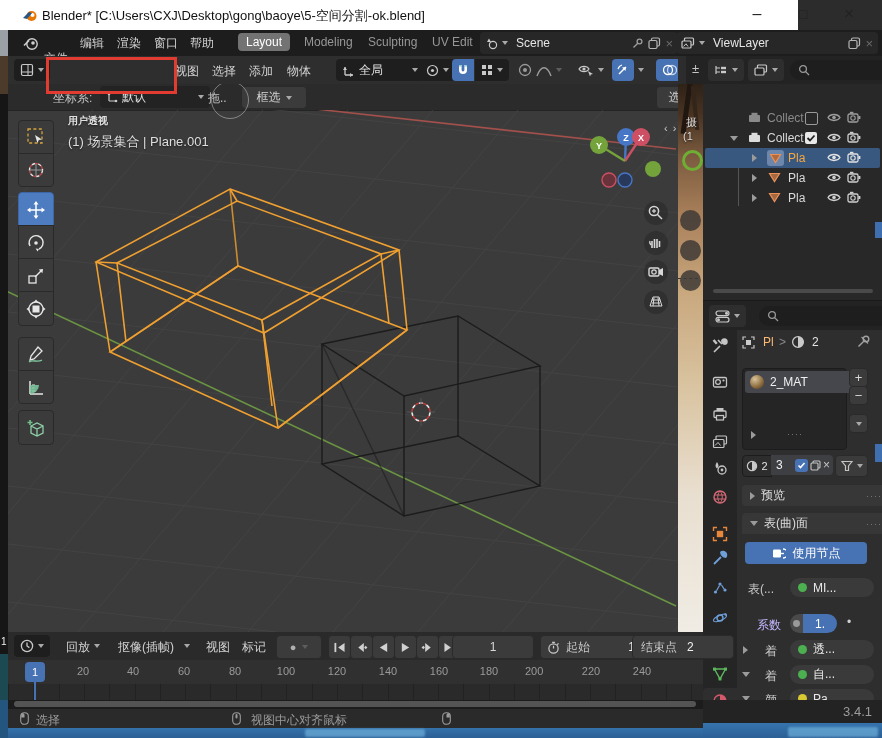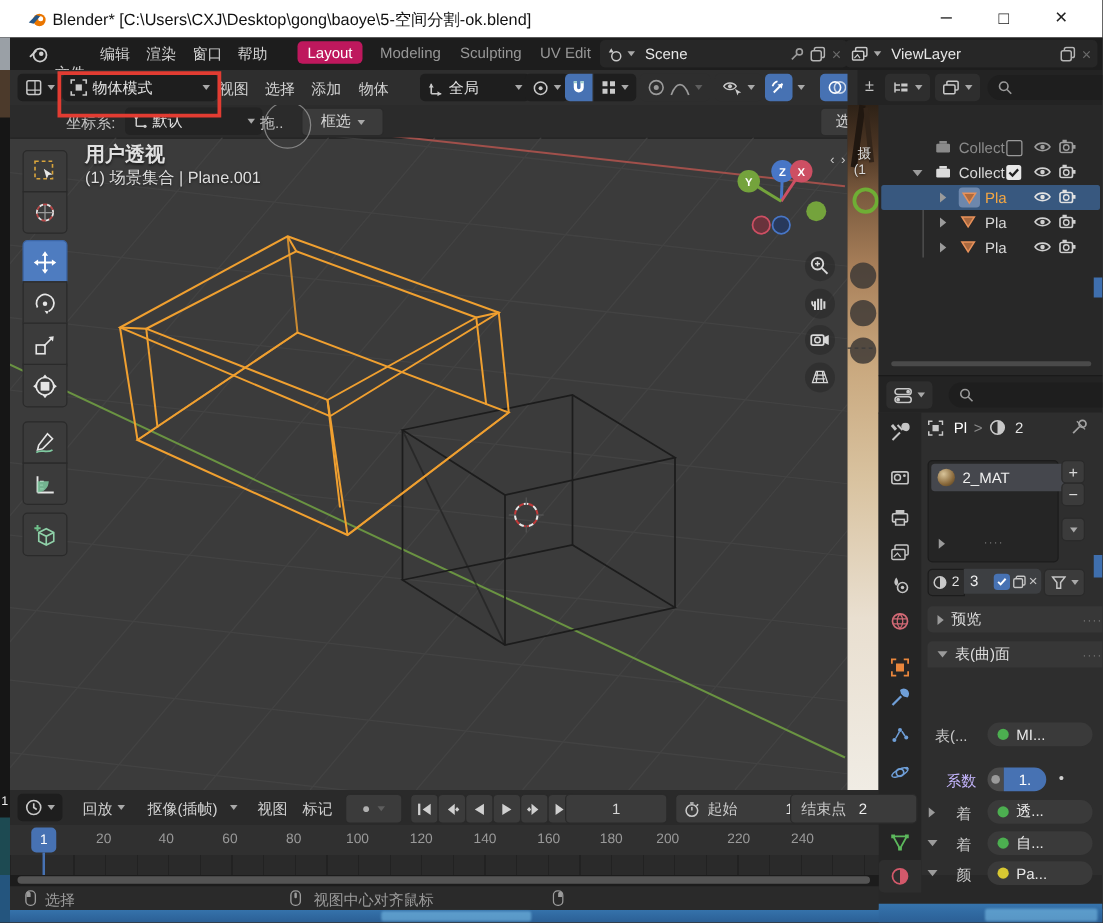--- a/index.html
+++ b/index.html
@@ -5,36 +5,36 @@
   html,body{margin:0;padding:0}
   body{width:882px;height:738px;position:relative;overflow:hidden;
        font-family:"Liberation Sans","DejaVu Sans",sans-serif;background:#2c2c2c;font-size:12px;color:#d6d6d6}
   .abs{position:absolute}
   .pill{background:#1e1e1e;border-radius:4px;display:flex;align-items:center;padding:0 6px;height:22px;gap:4px;color:#e2e2e2}
   .btn{background:#3b3b3b;border:1px solid #2a2a2a;border-radius:4px;display:flex;align-items:center;justify-content:center;color:#d6d6d6}
   .chev{width:0;height:0;border-left:3.5px solid transparent;border-right:3.5px solid transparent;border-top:4.5px solid #a9a9a9;display:inline-block}
   .chev.dim{border-top-color:#5e5e5e}
   .menu-item{color:#d2d2d2;padding:0 4px;cursor:default}
   .tab{color:#979797;padding:2px 8px;border-radius:4px}
-  .tab.active{background:#be185d;color:#fff}
+  .tab.active{background:#737373;color:#fff}
   .dots{color:#7c7c7c;font-size:9px;letter-spacing:1px;line-height:6px}
   .tri-r{width:0;height:0;border-top:4px solid transparent;border-bottom:4px solid transparent;border-left:5px solid #9b9b9b;display:inline-block}
   .tri-d{width:0;height:0;border-left:4px solid transparent;border-right:4px solid transparent;border-top:5px solid #9b9b9b;display:inline-block}
   .olrow{position:absolute;left:0;width:179px;height:20px;display:flex;align-items:center;color:#d8d8d8}
   .search{background:#1e1e1e;border-radius:10px;height:20px;display:flex;align-items:center;padding:0 8px;gap:5px}
   .widgetbtn{background:#3a3a3a;border-radius:10px;height:19px;display:flex;align-items:center;padding:0 8px;gap:6px;color:#e8e8e8}
   .dot{width:9px;height:9px;border-radius:50%}
   .panelhdr{background:#373737;border-radius:4px;height:21px;display:flex;align-items:center;padding:0 8px;gap:6px;color:#dedede}
   .railicon{position:absolute;left:9px;width:16px;height:16px}
   svg{display:block}
 </style>
 </head>
 <body>
 
-<div class="abs" style="left:0;top:0;width:882px;height:30px;background:#ffffff;display:flex;align-items:center">
+<div class="abs" style="left:0;top:0;width:798px;height:30px;background:#ffffff;display:flex;align-items:center">
   <span class="abs" style="left:22px;top:7px">
     <svg width="16" height="16" viewBox="0 0 16 16">
         <circle cx="9.5" cy="9" r="5" fill="#ea7600"></circle>
         <circle cx="10.5" cy="8" r="2" fill="#fff"></circle>
         <path d="M1,11 L7,5 L10,6 L5,12 Z" fill="#265787"></path>
       </svg>
   </span>
   <span class="abs" style="left:42px;top:7px;color:#111;font-size:13px;white-space:nowrap">Blender* [C:\Users\CXJ\Desktop\gong\baoye\5-空间分割-ok.blend]</span>
   <span class="abs" style="left:742px;top:0;width:30px;height:30px;text-align:center;line-height:28px;color:#222;font-size:16px">–</span>
   <span class="abs" style="left:788px;top:0;width:30px;height:30px;text-align:center;line-height:28px;color:#222;font-size:14px">□</span>
@@ -110,28 +110,20 @@
     <span style="color:#6a6a6a;font-size:13px">×</span>
   </div>
 </div>
 
 <div class="abs" style="left:8px;top:56px;width:670px;height:28px;background:#2e2e2e;overflow:hidden">
   <div class="abs pill" style="left:6px;top:3px">
     <svg width="14" height="14" viewBox="0 0 14 14">
         <rect x="1.5" y="1.5" width="11" height="11" rx="1.5" fill="none" stroke="#c9c9c9" stroke-width="1.2"></rect>
         <path d="M1.5,9 L12.5,9 M8,1.5 L8,12.5" stroke="#c9c9c9" stroke-width="1"></path>
       </svg>
-    <span class="chev"></span>
-  </div>
-  <div class="abs pill" style="left:42px;top:3px;width:112px">
-    <svg width="14" height="14" viewBox="0 0 14 14">
-        <path d="M1,4 V1 H4 M10,1 H13 V4 M13,10 V13 H10 M4,13 H1 V10" fill="none" stroke="#c9c9c9" stroke-width="1.3"></path>
-        <rect x="4.5" y="4.5" width="5" height="5" fill="#c9c9c9"></rect>
-      </svg>
-    <span style="flex:1">物体模式</span>
     <span class="chev"></span>
   </div>
   <span class="abs menu-item" style="left:163px;top:7px">视图</span>
   <span class="abs menu-item" style="left:200px;top:7px">选择</span>
   <span class="abs menu-item" style="left:237px;top:7px">添加</span>
   <span class="abs menu-item" style="left:275px;top:7px">物体</span>
   <div class="abs pill" style="left:328px;top:3px;width:76px">
     <svg width="13" height="13" viewBox="0 0 13 13">
         <path d="M3,11 L3,3 M3,11 L11,11" stroke="#c9c9c9" stroke-width="1.3" fill="none"></path>
         <path d="M3,3 l-2,3 h4 z M11,11 l-3,-2 v4 z" fill="#c9c9c9"></path>
@@ -349,21 +341,21 @@
           <circle cx="646" cy="162" r="2.2" fill="none" stroke="#d8d8d8" stroke-width="1.2"></circle>
           <path d="M651,160 l4,-2 v8 l-4,-2 z" fill="#d8d8d8"></path>
         </g>
       <g>
           <circle cx="648" cy="192" r="12" fill="rgba(40,40,40,.55)"></circle>
           <path d="M642,196 L645,187 H651 L654,196 Z M644,193 h8 M643.5,190 h9 M646,187.5 l-1,8.5 M650,187.5 l1,8.5" stroke="#d8d8d8" stroke-width="1" fill="none"></path>
         </g>
     </g>
   </svg>
 
-  <div class="abs" style="left:60px;top:30px;color:#e0e0e0;font-size:16px;font-weight:bold;text-shadow:0 1px 2px #0008">用户透视</div>
+  <div class="abs" style="left:60px;top:30px;color:#e0e0e0;font-size:10px;font-weight:bold;text-shadow:0 1px 2px #0008">用户透视</div>
   <div class="abs" style="left:60px;top:49px;color:#dedede;font-size:13px;text-shadow:0 1px 2px #0008">(1) 场景集合 | Plane.001</div>
 
   <div class="abs" style="left:656px;top:38px;color:#c8c8c8;font-size:11px;letter-spacing:1px">‹ ›</div>
 
   <div class="abs" style="left:10px;top:36px;width:34px">
     <div class="abs btn" style="left:0;top:0;width:34px;height:32px;border-radius:4px 4px 0 0">
       <svg width="20" height="20" viewBox="0 0 20 20">
           <rect x="2" y="2" width="14" height="14" fill="none" stroke="#d8a43c" stroke-width="1.3" stroke-dasharray="3 2.4"></rect>
           <path d="M9,8 l7,4.5 -3.2,0.4 -1.4,3 z" fill="#e6e6e6"></path>
         </svg>
@@ -679,21 +671,21 @@
     </div>
 
     <div class="abs" style="left:34px;top:0;width:145px;height:370px">
 
       <span class="abs" style="left:5px;top:6px">
           <svg width="13" height="13" viewBox="0 0 13 13">
             <path d="M1,4 V1 H4 M9,1 H12 V4 M12,9 V12 H9 M4,12 H1 V9" fill="none" stroke="#c9c9c9" stroke-width="1.2"></path>
             <rect x="4" y="4" width="5" height="5" fill="#c9c9c9"></rect>
           </svg>
         </span>
-      <span class="abs" style="left:26px;top:5px;color:#ffffff">Pl</span>
+      <span class="abs" style="left:26px;top:5px;color:#fdba74">Pl</span>
       <span class="abs" style="left:42px;top:5px;color:#8a8a8a">&gt;</span>
       <span class="abs" style="left:54px;top:5px">
           <svg width="14" height="14" viewBox="0 0 14 14">
             <circle cx="7" cy="7" r="5.4" fill="none" stroke="#c9c9c9" stroke-width="1.3"></circle>
             <path d="M7,1.6 A5.4,5.4 0 0 1 7,12.4 Z" fill="#c9c9c9"></path>
           </svg>
         </span>
       <span class="abs" style="left:75px;top:5px;color:#e4e4e4">2</span>
       <span class="abs" style="left:120px;top:4px">
           <svg width="14" height="14" viewBox="0 0 14 14">
@@ -755,20 +747,28 @@
         <span style="flex:1">预览</span>
         <span class="dots">····</span>
       </div>
 
       <div class="abs panelhdr" style="left:5px;top:183px;width:132px;border-radius:4px 4px 0 0">
         <span class="tri-d"></span>
         <span style="flex:1">表(曲)面</span>
         <span class="dots">····</span>
       </div>
 
+      <div class="abs" style="left:8px;top:212px;width:122px;height:22px;background:#4772b3;border-radius:4px;display:flex;align-items:center;justify-content:center;gap:7px">
+        <svg width="14" height="13" viewBox="0 0 14 13">
+            <rect x="1" y="2.5" width="8" height="8" rx="1.2" fill="#fff"></rect>
+            <path d="M9,6.5 h3" stroke="#fff" stroke-width="1.4"></path>
+            <path d="M11,2 a4.5,4.5 0 0 1 0,9" fill="none" stroke="#fff" stroke-width="1.3"></path>
+          </svg>
+        <span style="color:#fff">使用节点</span>
+      </div>
 
       <span class="abs" style="left:11px;top:251px;color:#c8c8c8">表(...</span>
       <div class="abs widgetbtn" style="left:53px;top:248px;width:68px">
         <span class="dot" style="background:#4caf50"></span>
         <span>MI...</span>
       </div>
 
       <span class="abs" style="left:20px;top:287px;color:#c4b5fd">系数</span>
       <div class="abs" style="left:53px;top:284px;width:13px;height:19px;background:#4a4a4a;border-radius:10px 0 0 10px;display:flex;align-items:center;justify-content:center">
         <svg width="9" height="9" viewBox="0 0 14 14">
@@ -796,20 +796,23 @@
 
       <span class="abs tri-d" style="left:5px;top:366px"></span>
       <span class="abs" style="left:28px;top:362px;color:#c8c8c8">颜</span>
       <div class="abs widgetbtn" style="left:53px;top:359px;width:68px">
         <span class="dot" style="background:#d8c832"></span>
         <span>Pa...</span>
       </div>
     </div>
   </div>
 
+  <div class="abs" style="left:0;top:616px;width:179px;height:23px;background:#232323">
+    <span class="abs" style="right:10px;top:4px;color:#9b9b9b;font-size:13px">3.4.1</span>
+  </div>
 </div>
 
 <div class="abs" style="left:8px;top:632px;width:695px;height:76px;background:#262626">
   <div class="abs" style="left:0;top:0;width:695px;height:28px;background:#2a2a2a;border-bottom:1px solid #1e1e1e">
     <div class="abs pill" style="left:6px;top:3px">
       <svg width="14" height="14" viewBox="0 0 14 14">
           <circle cx="7" cy="7" r="5.6" fill="none" stroke="#c9c9c9" stroke-width="1.3"></circle>
           <path d="M7,3.6 V7 L9.4,8.6" fill="none" stroke="#c9c9c9" stroke-width="1.3"></path>
         </svg>
       <span class="chev"></span>

